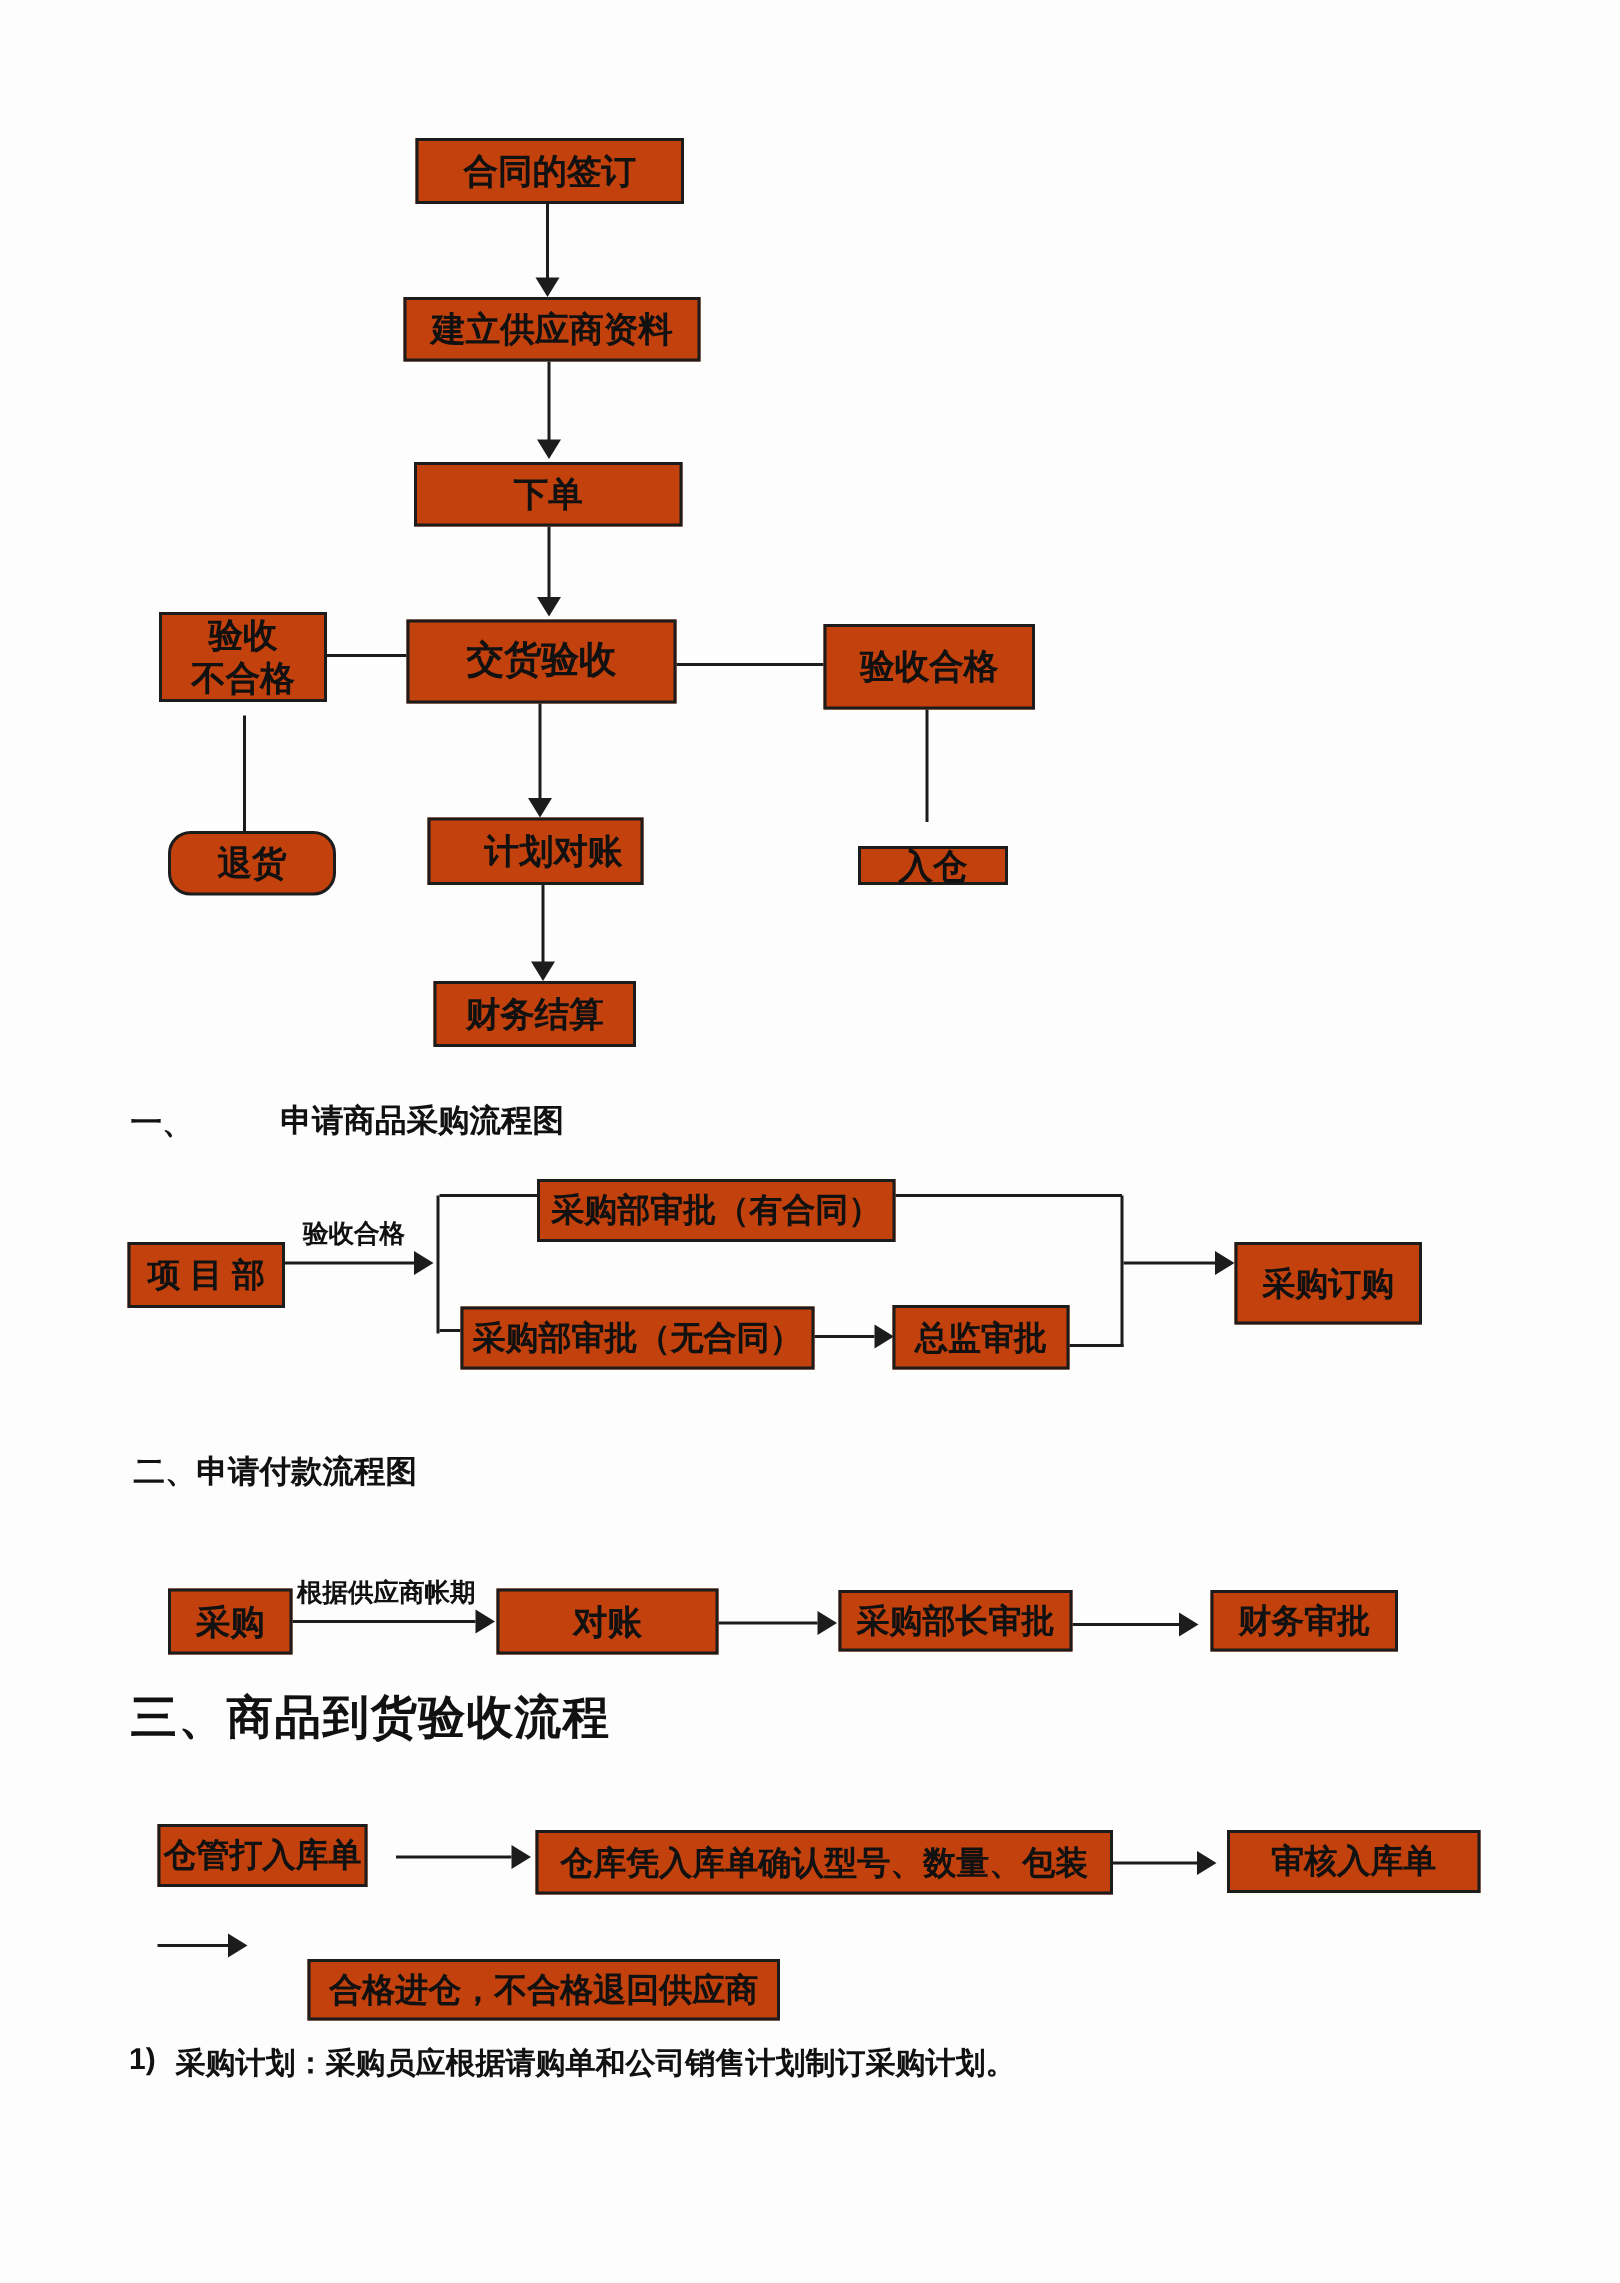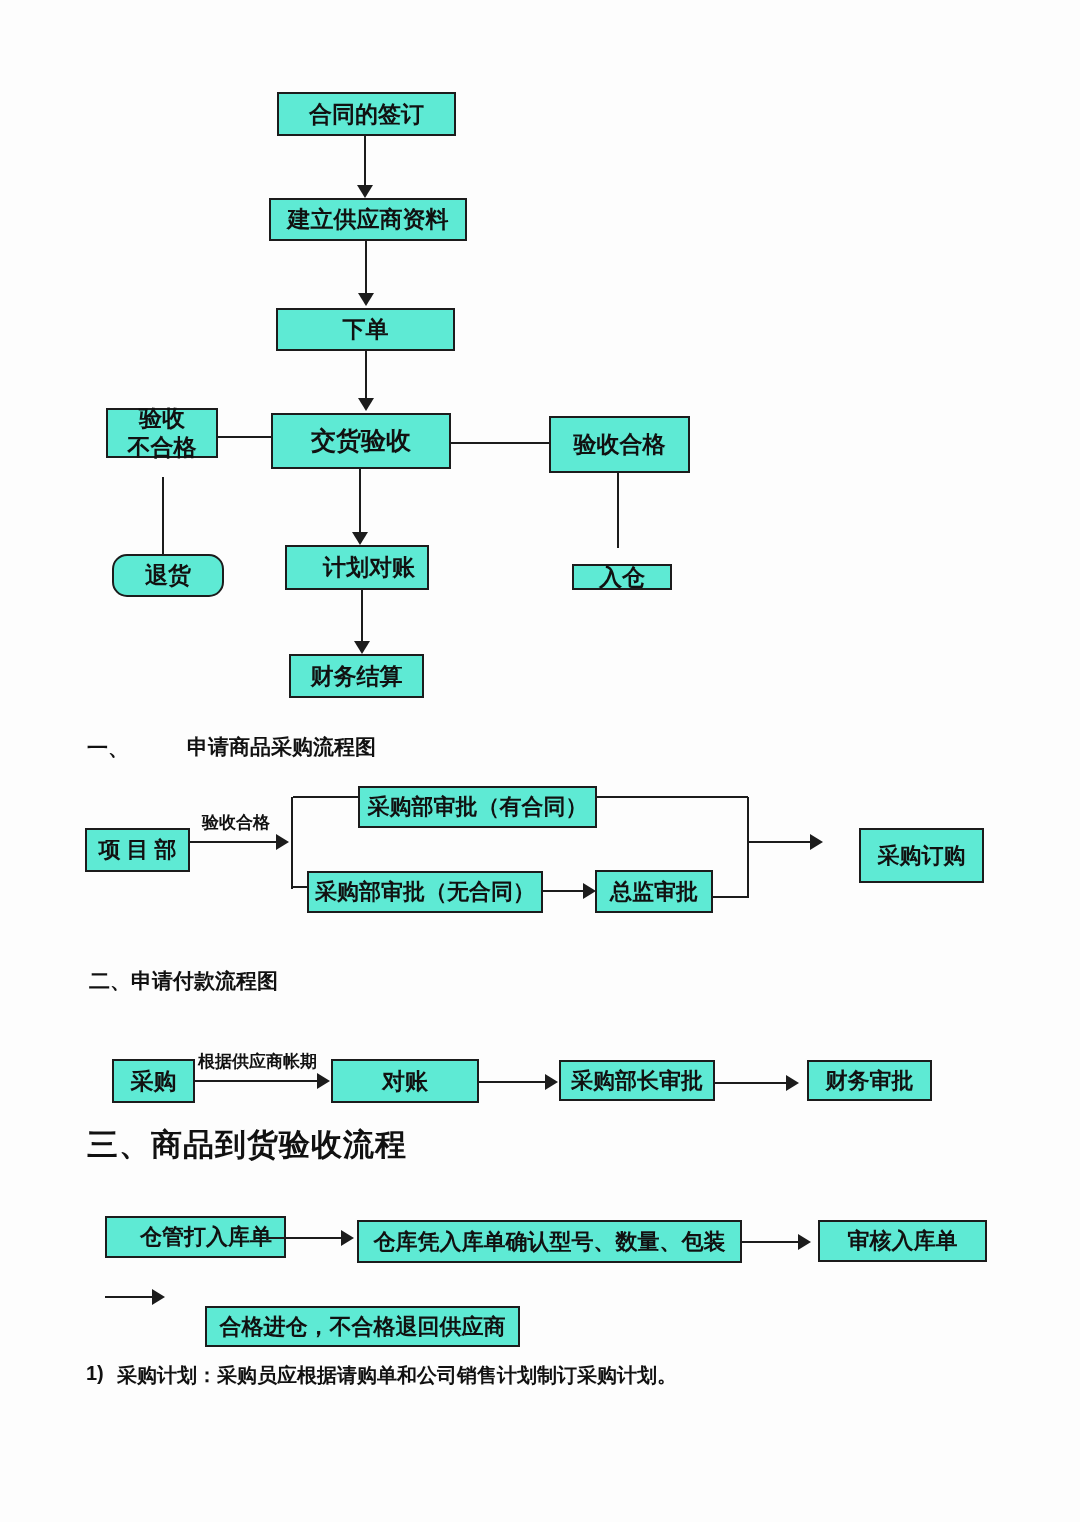--- a/index.html
+++ b/index.html
@@ -9,21 +9,21 @@
     margin:0 auto;
     background:#fdfdfd;
     font-family:"Liberation Sans","DejaVu Sans",sans-serif;
     color:#111;
     overflow:hidden;
   }
   .box{
     position:absolute;
     display:flex;align-items:center;justify-content:center;
     border:2px solid #1c1c1c;
-    background:#5eead4;
+    background:#c2410c;
     font-weight:bold;
     font-size:23px;
     text-align:center;
     line-height:1.25;
     white-space:pre-line;
     box-sizing:border-box;
   }
   .vline,.hline{position:absolute;background:#1c1c1c;}
   .ahead-down{
     position:absolute;width:0;height:0;
@@ -54,21 +54,21 @@
   <div class="box" style="left:269px;top:198px;width:198px;height:43px;">建立供应商资料</div>
   <div class="vline" style="left:365px;top:241px;width:2px;height:55px;"></div>
   <div class="ahead-down" style="left:358px;top:293px;"></div>
 
   <div class="box" style="left:276px;top:308px;width:179px;height:43px;">下单</div>
   <div class="vline" style="left:365px;top:351px;width:2px;height:49px;"></div>
   <div class="ahead-down" style="left:358px;top:398px;"></div>
 
   <div class="box" style="left:271px;top:413px;width:180px;height:56px;font-size:25px;">交货验收</div>
 
-  <div class="box" style="left:106px;top:408px;width:112px;height:50px;">验收
+  <div class="box" style="left:106px;top:408px;width:112px;height:60px;">验收
 不合格</div>
   <div class="hline" style="left:218px;top:436px;width:53px;height:2px;"></div>
 
   <div class="box" style="left:549px;top:416px;width:141px;height:57px;">验收合格</div>
   <div class="hline" style="left:451px;top:442px;width:98px;height:2px;"></div>
 
   <div class="vline" style="left:162px;top:477px;width:2px;height:77px;"></div>
   <div class="box" style="left:112px;top:554px;width:112px;height:43px;border-radius:15px;">退货</div>
 
   <div class="vline" style="left:359px;top:469px;width:2px;height:66px;"></div>
@@ -90,21 +90,21 @@
   <div class="hline" style="left:190px;top:841px;width:86px;height:2px;"></div>
   <div class="ahead-right" style="left:276px;top:834px;"></div>
 
   <div class="vline" style="left:291px;top:797px;width:2px;height:92px;"></div>
   <div class="hline" style="left:293px;top:796px;width:65px;height:2px;"></div>
   <div class="box" style="left:358px;top:786px;width:239px;height:42px;font-size:22px;">采购部审批（有合同）</div>
   <div class="hline" style="left:597px;top:796px;width:151px;height:2px;"></div>
   <div class="vline" style="left:747px;top:797px;width:2px;height:101px;"></div>
   <div class="hline" style="left:749px;top:841px;width:61px;height:2px;"></div>
   <div class="ahead-right" style="left:810px;top:834px;"></div>
-  <div class="box" style="left:823px;top:828px;width:125px;height:55px;font-size:22px;margin-left:36px;">采购订购</div>
+  <div class="box" style="left:823px;top:828px;width:125px;height:55px;font-size:22px;">采购订购</div>
 
   <div class="hline" style="left:293px;top:886px;width:14px;height:2px;"></div>
   <div class="box" style="left:307px;top:871px;width:236px;height:42px;font-size:22px;">采购部审批（无合同）</div>
   <div class="hline" style="left:543px;top:890px;width:40px;height:2px;"></div>
   <div class="ahead-right" style="left:583px;top:883px;"></div>
   <div class="box" style="left:595px;top:870px;width:118px;height:43px;font-size:22px;">总监审批</div>
   <div class="hline" style="left:713px;top:896px;width:36px;height:2px;"></div>
 
   <div class="heading" style="left:89px;top:967px;">二、申请付款流程图</div>
 
@@ -115,21 +115,21 @@
   <div class="box" style="left:331px;top:1059px;width:148px;height:44px;">对账</div>
   <div class="hline" style="left:479px;top:1081px;width:66px;height:2px;"></div>
   <div class="ahead-right" style="left:545px;top:1074px;"></div>
   <div class="box" style="left:559px;top:1060px;width:156px;height:41px;font-size:22px;">采购部长审批</div>
   <div class="hline" style="left:715px;top:1082px;width:71px;height:2px;"></div>
   <div class="ahead-right" style="left:786px;top:1075px;"></div>
   <div class="box" style="left:807px;top:1060px;width:125px;height:41px;font-size:22px;">财务审批</div>
 
   <div class="heading-big" style="left:87px;top:1124px;">三、商品到货验收流程</div>
 
-  <div class="box" style="left:105px;top:1216px;width:181px;height:42px;font-size:22px;padding-left:21px;">仓管打入库单</div>
+  <div class="box" style="left:105px;top:1216px;width:140px;height:42px;font-size:22px;">仓管打入库单</div>
   <div class="hline" style="left:264px;top:1237px;width:77px;height:2px;"></div>
   <div class="ahead-right" style="left:341px;top:1230px;"></div>
   <div class="box" style="left:357px;top:1220px;width:385px;height:43px;font-size:22px;">仓库凭入库单确认型号、数量、包装</div>
   <div class="hline" style="left:742px;top:1241px;width:56px;height:2px;"></div>
   <div class="ahead-right" style="left:798px;top:1234px;"></div>
   <div class="box" style="left:818px;top:1220px;width:169px;height:42px;font-size:22px;">审核入库单</div>
 
   <div class="hline" style="left:105px;top:1296px;width:47px;height:2px;"></div>
   <div class="ahead-right" style="left:152px;top:1289px;"></div>
   <div class="box" style="left:205px;top:1306px;width:315px;height:41px;font-size:22px;">合格进仓，不合格退回供应商</div>

